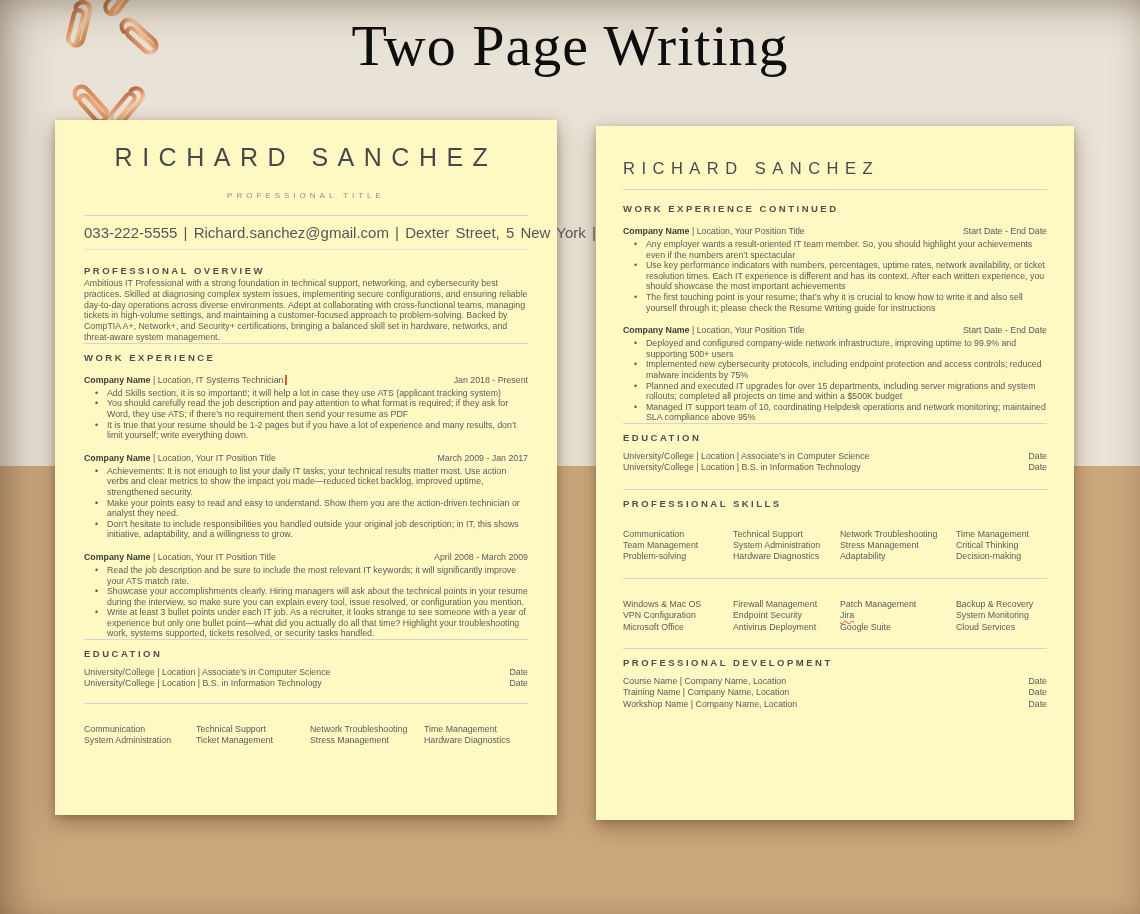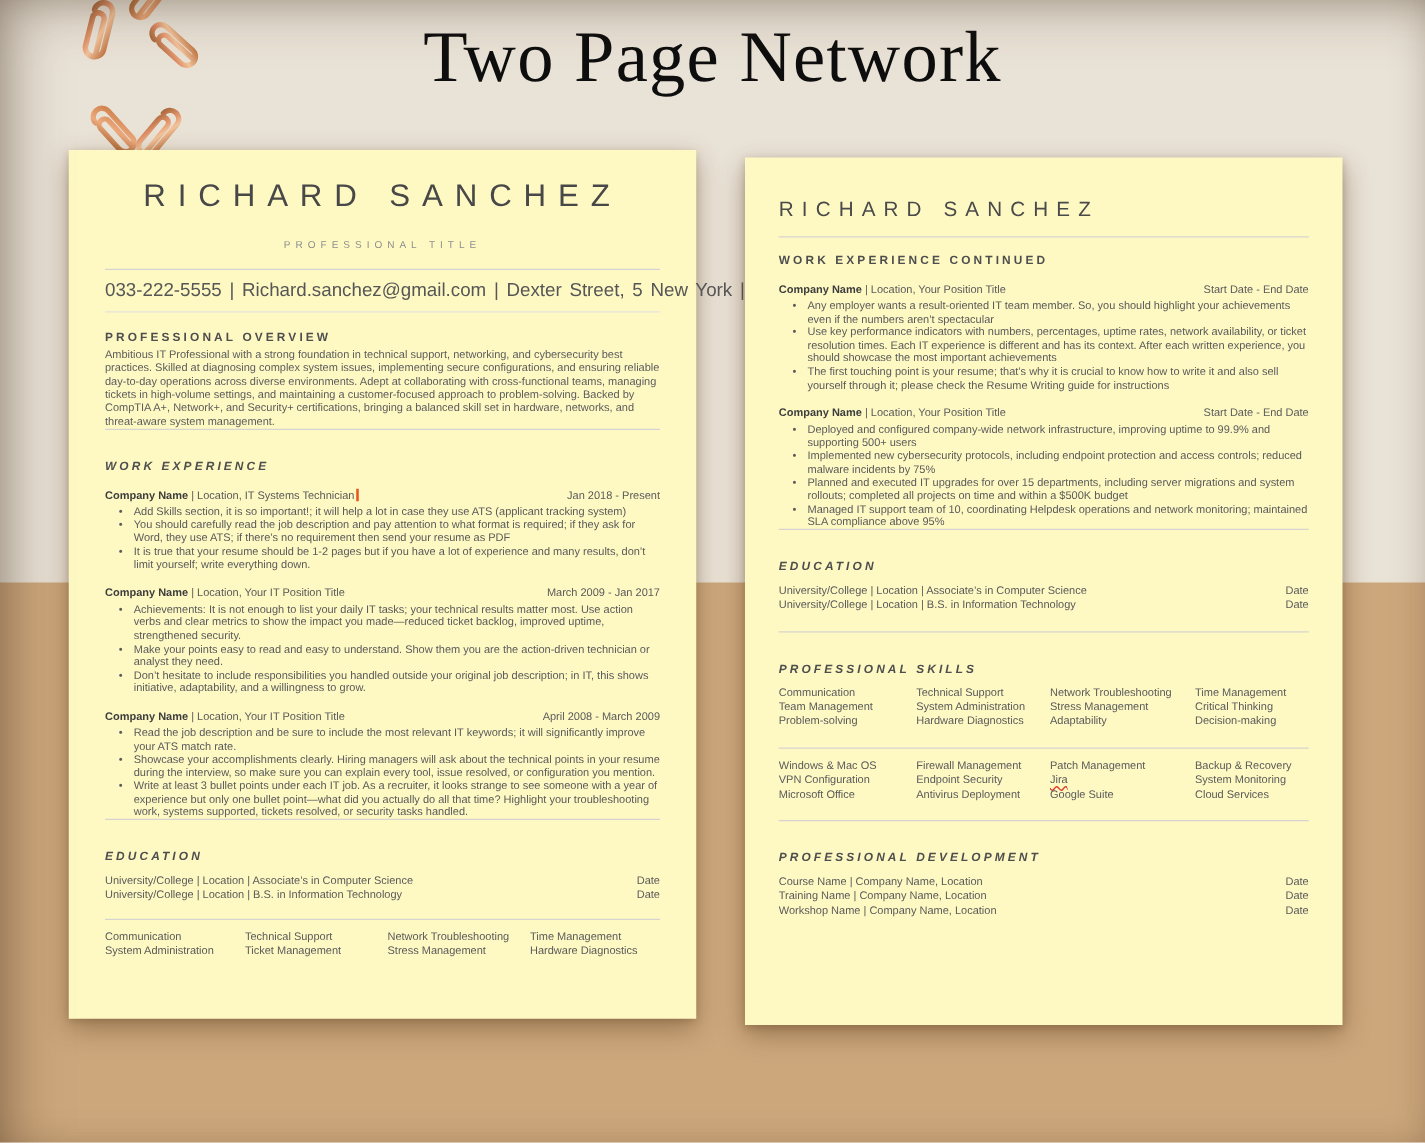--- a/index.html
+++ b/index.html
@@ -32,40 +32,40 @@
     text-align:center;margin-top:3px;white-space:nowrap;}
   .subtitle{font-size:8px;letter-spacing:4px;color:#8e8e8e;text-align:center;margin-top:19px;}
   .name2{font-size:16.5px;font-weight:400;letter-spacing:6.5px;color:#4a4a4a;margin-top:13px;white-space:nowrap;}
 
   hr.rule{border:0;border-top:1px solid #d6d4d0;margin:0;}
   hr.faint{border-top:1px solid #e4e2de;}
 
   .contact{font-size:15px;color:#565656;margin:8px 0;word-spacing:2px;white-space:nowrap;}
 
   .sec-h{font-size:9.5px;font-weight:600;letter-spacing:2.5px;color:#4e4e4e;}
-  .mt-sec{margin-top:24px;font-style:italic;}
+  .mt-sec{margin-top:8px;}
   .divider{margin-top:19px;}
   .divider-lg{margin-top:23px;}
 
   .para{font-size:8.8px;line-height:10.8px;color:#5c5c5c;margin-top:2px;}
 
   .job{margin-top:12px;}
   .job-head{display:flex;justify-content:space-between;align-items:baseline;font-size:8.8px;line-height:11px;}
   .co{font-weight:700;color:#3d3d3d;}
   .meta{color:#5a5a5a;}
   .date{color:#5a5a5a;white-space:nowrap;margin-left:10px;}
   .bullets{margin-top:2px;}
   .bullet{position:relative;padding-left:23px;font-size:8.8px;line-height:10.6px;color:#5a5a5a;}
   .bullet::before{content:"\2022";position:absolute;left:11px;color:#5a5a5a;}
 
   .rows{margin-top:8px;}
   .row{display:flex;justify-content:space-between;font-size:8.8px;line-height:11.3px;color:#5a5a5a;}
 
   .grid4{display:grid;grid-template-columns:112px 114px 114px 1fr;
-    font-size:8.8px;line-height:11.4px;color:#5a5a5a;margin-top:8px;}
+    font-size:8.8px;line-height:11.4px;color:#5a5a5a;margin-top:20px;}
   .p2 .grid4{grid-template-columns:110px 107px 116px 1fr;}
 
   .cursor{display:inline-block;width:2px;height:10px;background:#e8531f;vertical-align:-2px;margin-left:1px;}
   .squiggle{text-decoration:underline;text-decoration-style:wavy;text-decoration-color:#e03c31;text-decoration-thickness:1px;text-underline-offset:2px;}
 </style>
 </head>
 <body>
 
 <div class="bg-bottom"></div>
 
@@ -86,21 +86,21 @@
   </defs>
   <g stroke-width="4.2" fill="none">
     <use href="#clipShape" stroke="url(#copper)" transform="translate(36,2) rotate(14 13 34) scale(1.05)"></use>
     <use href="#clipShape" stroke="url(#copper2)" transform="translate(78,-24) rotate(38 13 34)"></use>
     <use href="#clipShape" stroke="url(#copper)" transform="translate(96,16) rotate(-48 13 34)"></use>
     <use href="#clipShape" stroke="url(#copper2)" transform="translate(48,84) rotate(-42 13 34)"></use>
     <use href="#clipShape" stroke="url(#copper)" transform="translate(84,86) rotate(40 13 34)"></use>
   </g>
 </svg>
 
-<div class="banner-title">Two Page Network</div>
+<div class="banner-title">Two Page Writing</div>
 
 <div class="page p1">
   <div class="name1">RICHARD SANCHEZ</div>
   <div class="subtitle">PROFESSIONAL TITLE</div>
   <hr class="rule" style="margin-top:15px">
   <div class="contact">033-222-5555  |  Richard.sanchez@gmail.com  |  Dexter Street, 5 New York  |  LinkedIn.com/richard.sanchez</div>
   <hr class="rule faint">
 
   <div class="sec-h" style="margin-top:15px">PROFESSIONAL OVERVIEW</div>
   <div class="para">Ambitious IT Professional with a strong foundation in technical support, networking, and cybersecurity best practices. Skilled at diagnosing complex system issues, implementing secure configurations, and ensuring reliable day-to-day operations across diverse environments. Adept at collaborating with cross-functional teams, managing tickets in high-volume settings, and maintaining a customer-focused approach to problem-solving. Backed by CompTIA A+, Network+, and Security+ certifications, bringing a balanced skill set in hardware, networks, and threat-aware system management.</div>

